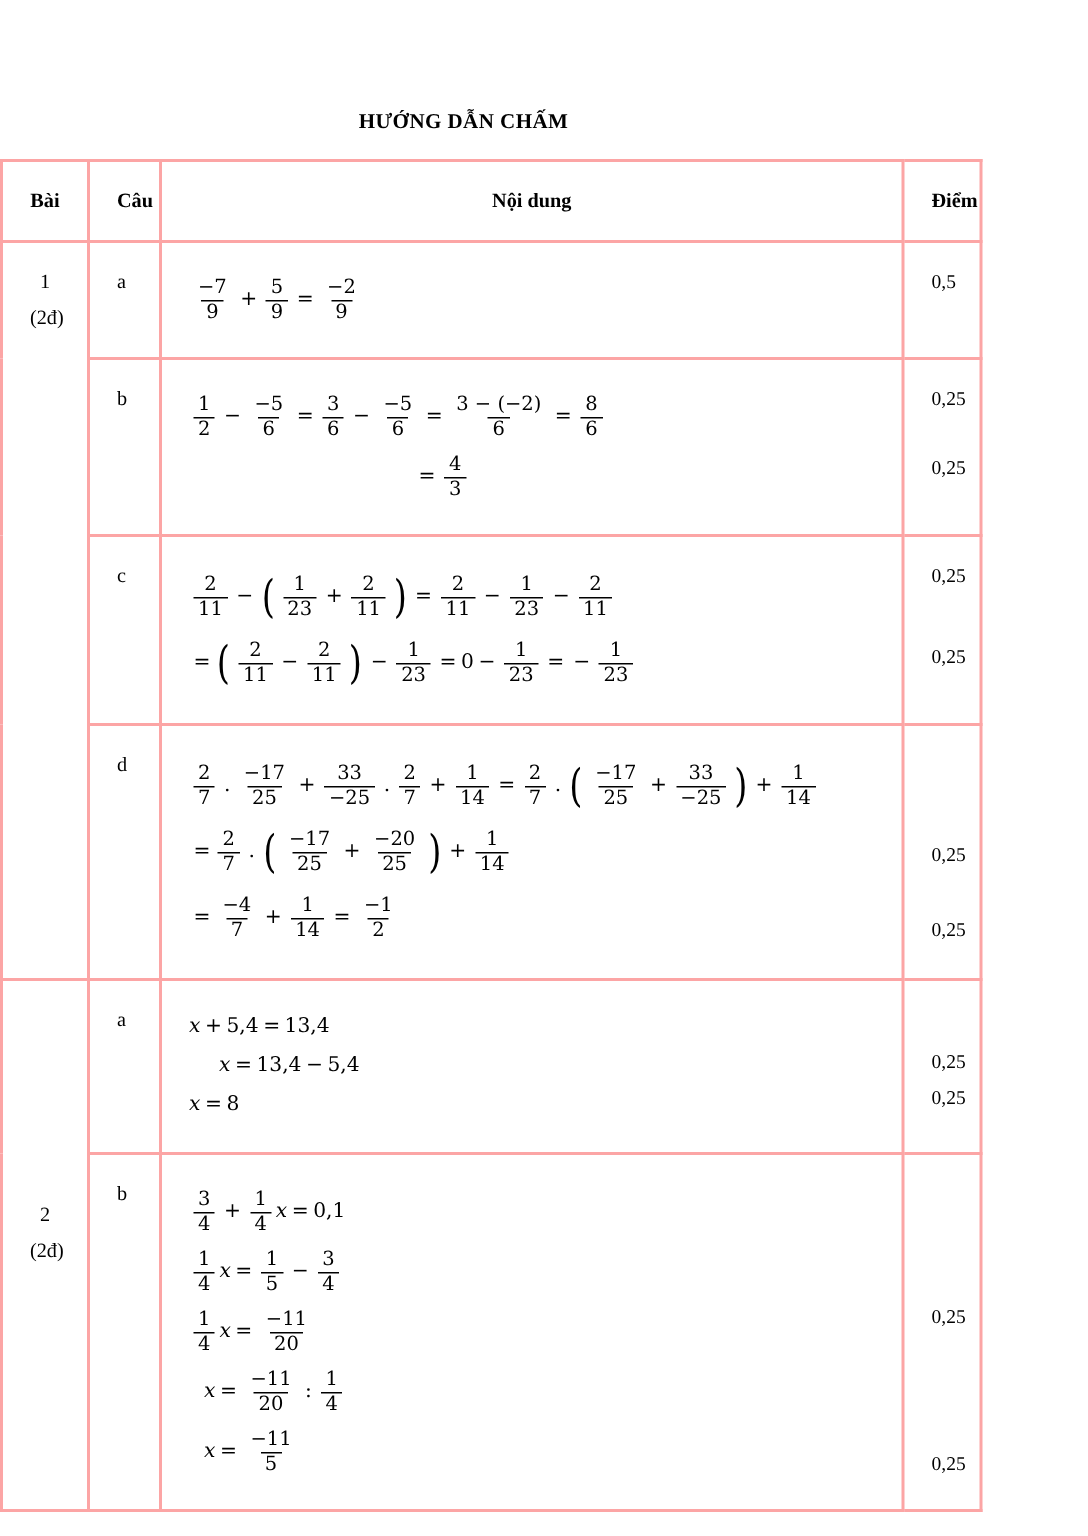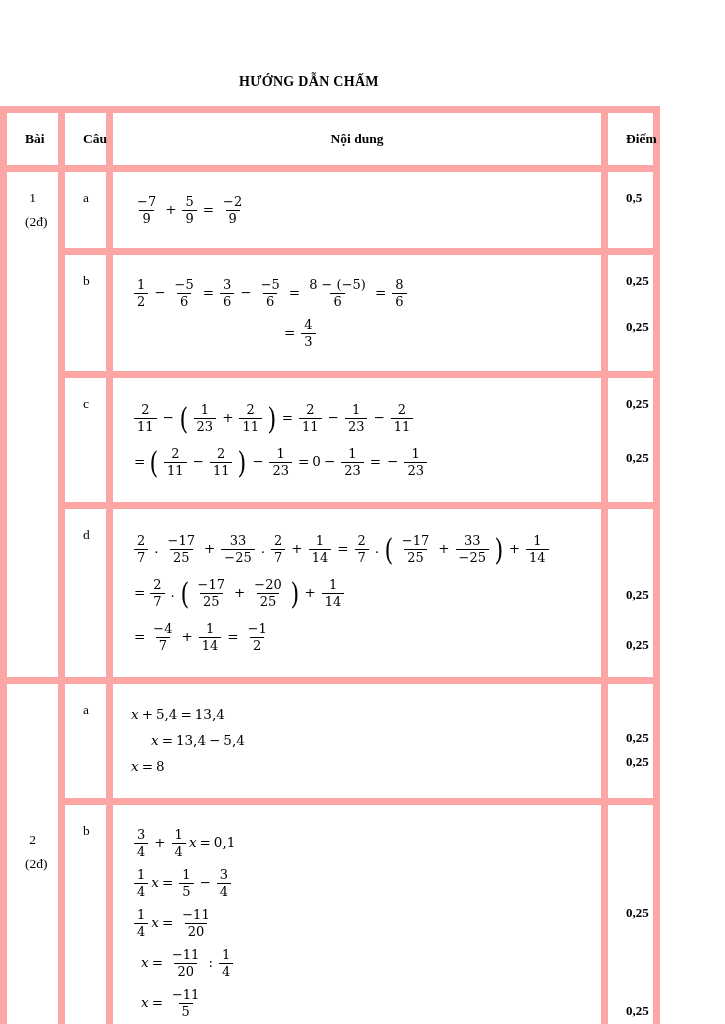--- a/index.html
+++ b/index.html
@@ -30,21 +30,21 @@
     padding-top: 74px;
     padding-bottom: 16px;
   }
   table.grading {
     border-collapse: collapse;
     width: 653px;
     margin: 0 auto;
     table-layout: fixed;
   }
   table.grading td, table.grading th {
-    border: 7px solid #fca5a5;
+    border: 2px solid #fca5a5;
     vertical-align: top;
     padding: 18px;
   }
   thead th {
     text-align: center;
     font-weight: bold;
     font-size: 13.5px;
     padding: 7px 0 7px 0;
     vertical-align: middle;
   }
@@ -67,21 +67,20 @@
     padding: 6px 0 0 8px;
   }
   td.noidung-cell {
     padding: 6px 8px 8px 8px;
     font-size: 13.5px;
   }
   td.diem-cell {
     font-size: 13px;
     padding: 6px 0 0 6px;
     position: relative;
-    font-weight: bold;
   }
   .diem-top { display: block; }
   .diem-bottom { display: block; }
 
   
   .math {
     font-family: "DejaVu Serif", serif;
     font-size: 13.5px;
     line-height: 1.15;
     white-space: nowrap;
@@ -198,21 +197,21 @@
                 <span class="num">3</span>
                 <span class="den">6</span>
               </span>
             <span class="op">−</span>
             <span class="frac">
                 <span class="num">−5</span>
                 <span class="den">6</span>
               </span>
             <span class="op">=</span>
             <span class="frac">
-                <span class="num">8 − (−5)</span>
+                <span class="num">3 − (−2)</span>
                 <span class="den">6</span>
               </span>
             <span class="op">=</span>
             <span class="frac">
                 <span class="num">8</span>
                 <span class="den">6</span>
               </span>
           </div>
           <div class="math mline indent-2">
             <span class="op">=</span>

